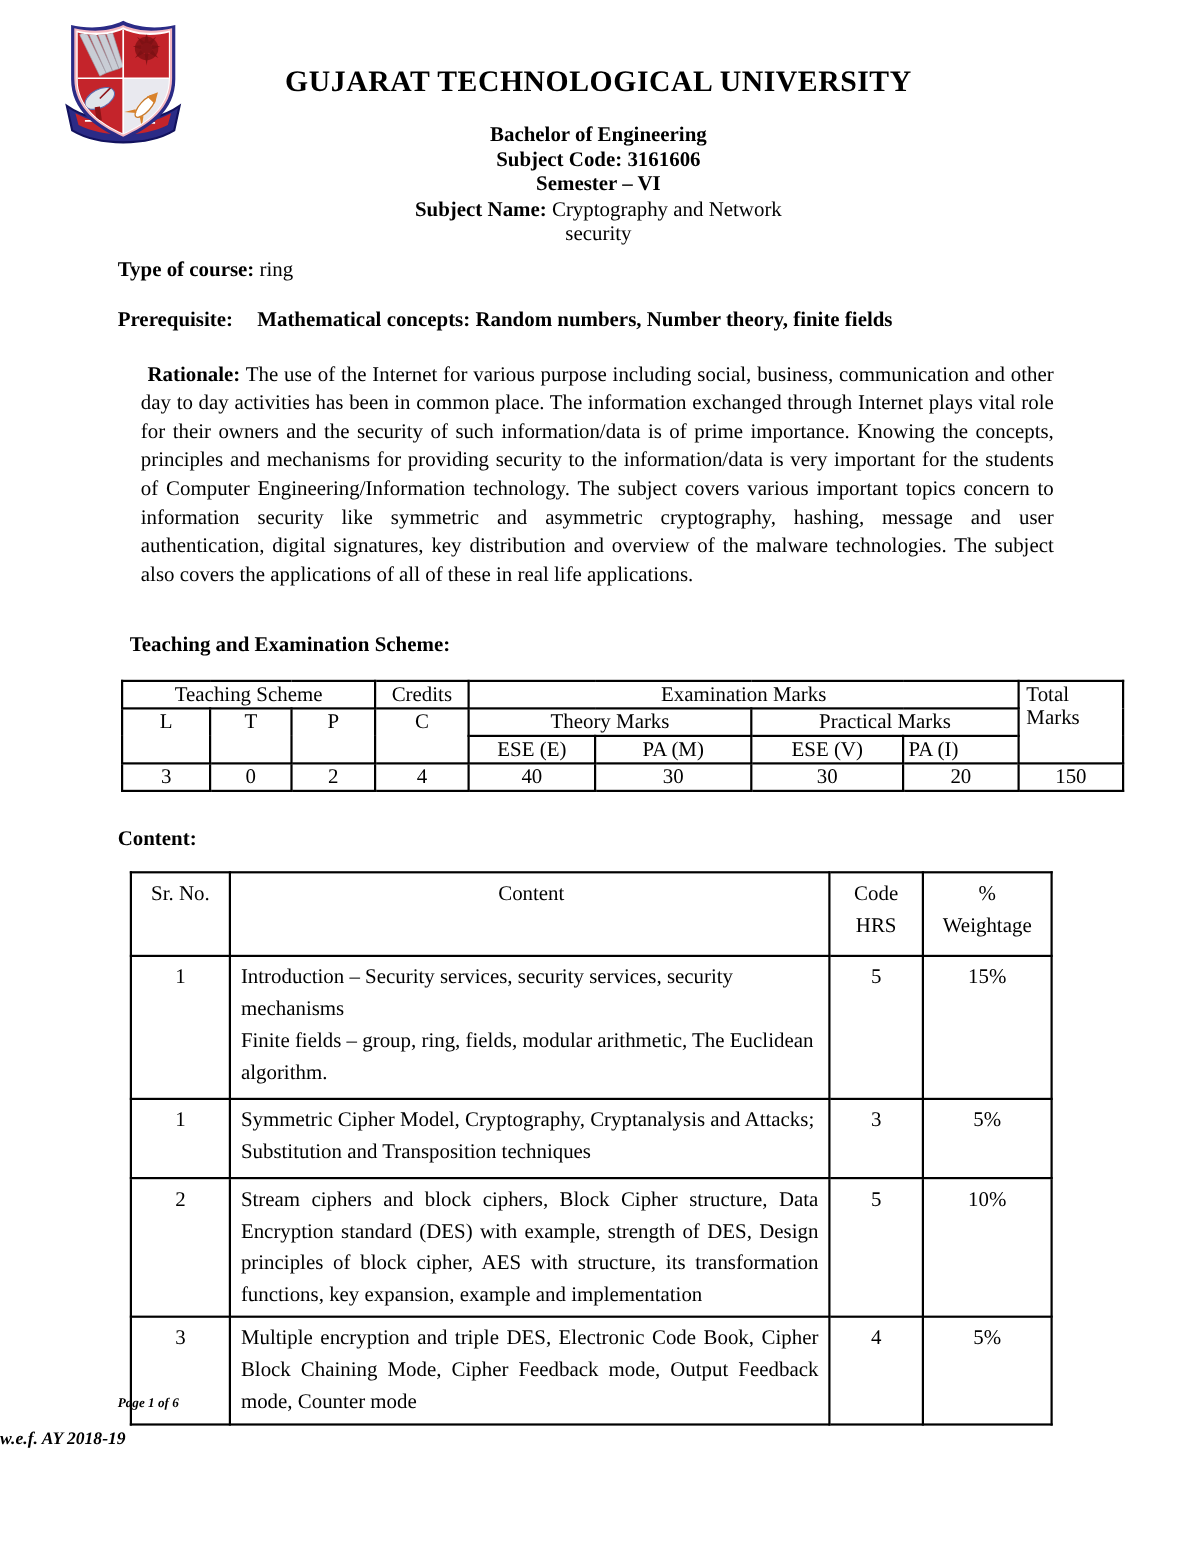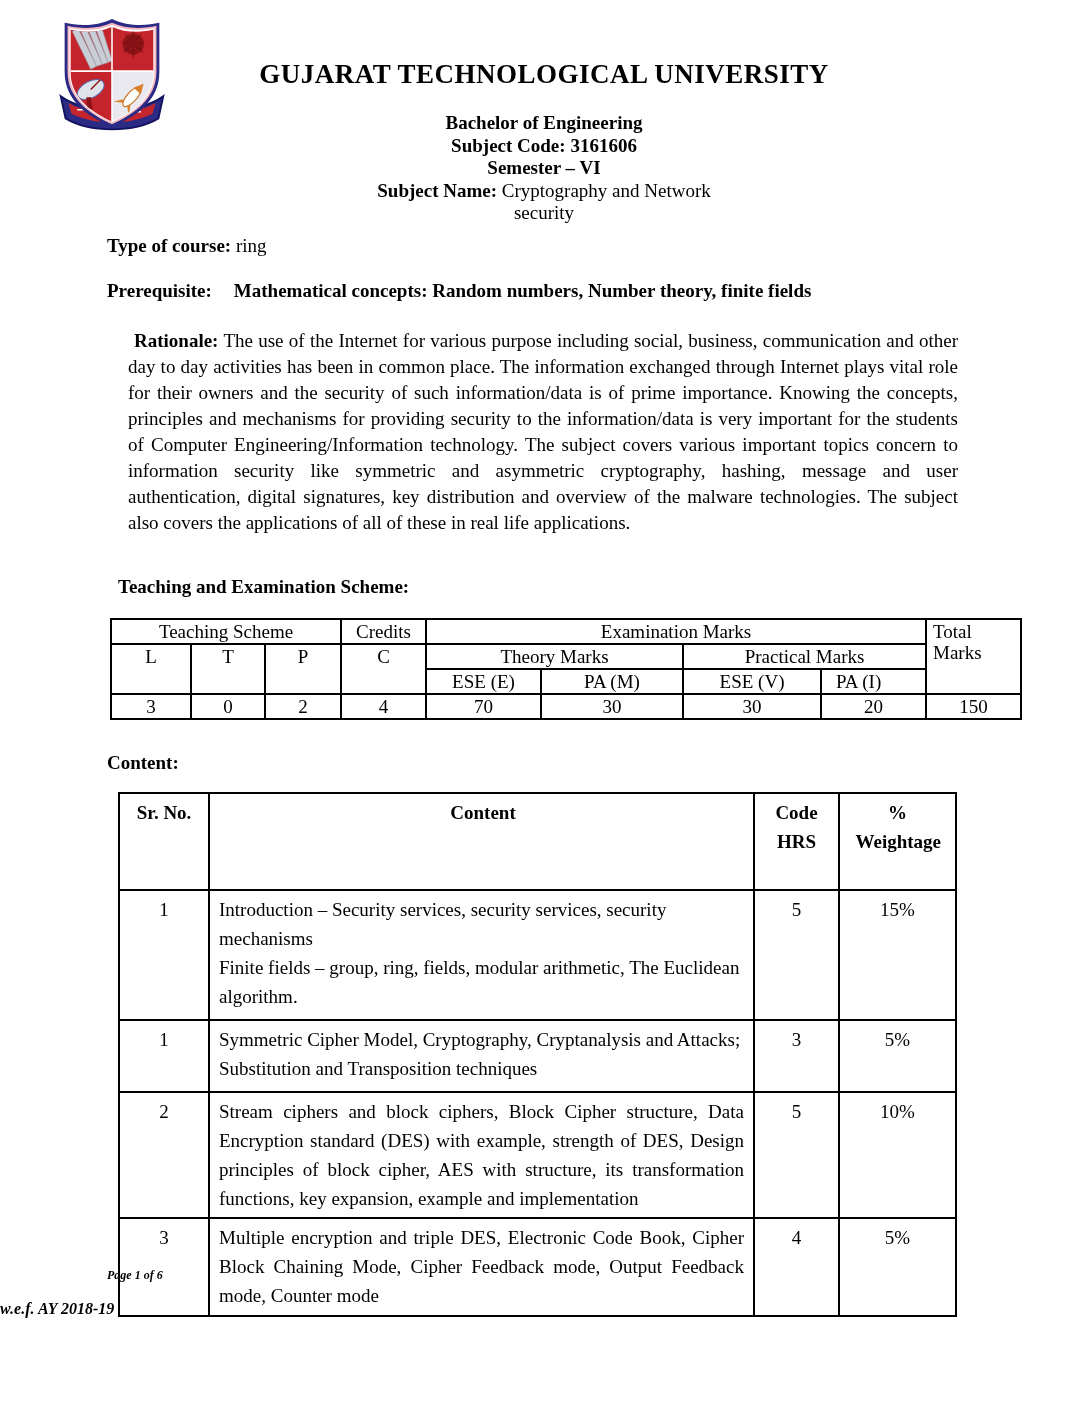--- a/index.html
+++ b/index.html
@@ -33,26 +33,26 @@
   .section-heading { font-weight:bold; }
   .scheme-heading  { margin:40px 0 0 118px; }
   .content-heading { margin:32px 0 0 107px; }
 
   table { border-collapse:collapse; table-layout:fixed; }
   td { border:2px solid #000; }
 
   .scheme-table { margin:20px 0 0 110px; width:910px; line-height:21px; }
   .scheme-table td { text-align:center; padding:1px 2px; height:22px; }
   .scheme-table td.rspan { vertical-align:top; }
-  .scheme-table td.left  { text-align:left; padding-left:14px; }
+  .scheme-table td.left  { text-align:left; padding-left:4px; }
   .scheme-table td.total-cell { vertical-align:top; text-align:left; padding-left:6px; }
 
   .content-table { margin:18px 0 0 118px; width:837px; line-height:29px; }
   .content-table td { vertical-align:top; padding:4px 6px; }
-  .content-table .head-row td { font-weight:bold; height:97px; }
+  .content-table .head-row td { font-weight:normal; height:76px; }
   .content-table .head-row .content-head { text-align:center; padding-left:9px;margin-left:44px; }
   .content-table .head-row .sr-head,
   .content-table .head-row .hrs-head { text-align:center; }
   .content-table .head-row .wt-head { text-align:center; }
   .content-table .head-row .wt-head .wt-inner { max-width:84px; margin:0 auto; }
   .content-table .sr-cell, .content-table .hrs-cell, .content-table .wt-cell { text-align:center; }
   .content-table .content-cell { padding-left:9px; padding-right:9px; }
   .content-table tbody tr:nth-child(1){ height:130px; }
   .content-table tbody tr:nth-child(2){ height:72px; }
   .content-table tbody tr:nth-child(3){ height:120px; }
@@ -169,21 +169,21 @@
       <td>ESE (E)</td>
       <td>PA (M)</td>
       <td>ESE (V)</td>
       <td class="left">PA (I)</td>
     </tr>
     <tr>
       <td>3</td>
       <td>0</td>
       <td>2</td>
       <td>4</td>
-      <td>70</td>
+      <td>40</td>
       <td>30</td>
       <td>30</td>
       <td>20</td>
       <td>150</td>
     </tr>
   </tbody>
     </table>
 
   <div class="section-heading content-heading">Content:</div>
 

